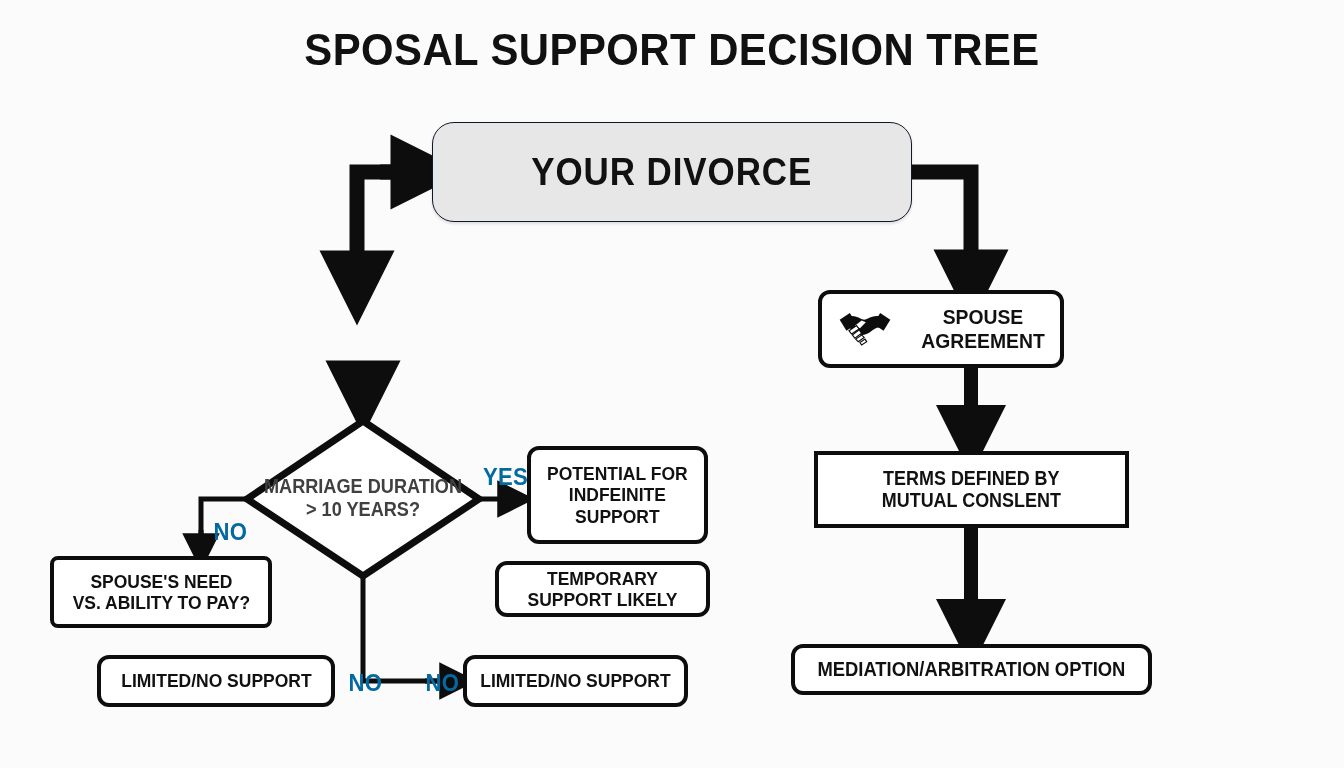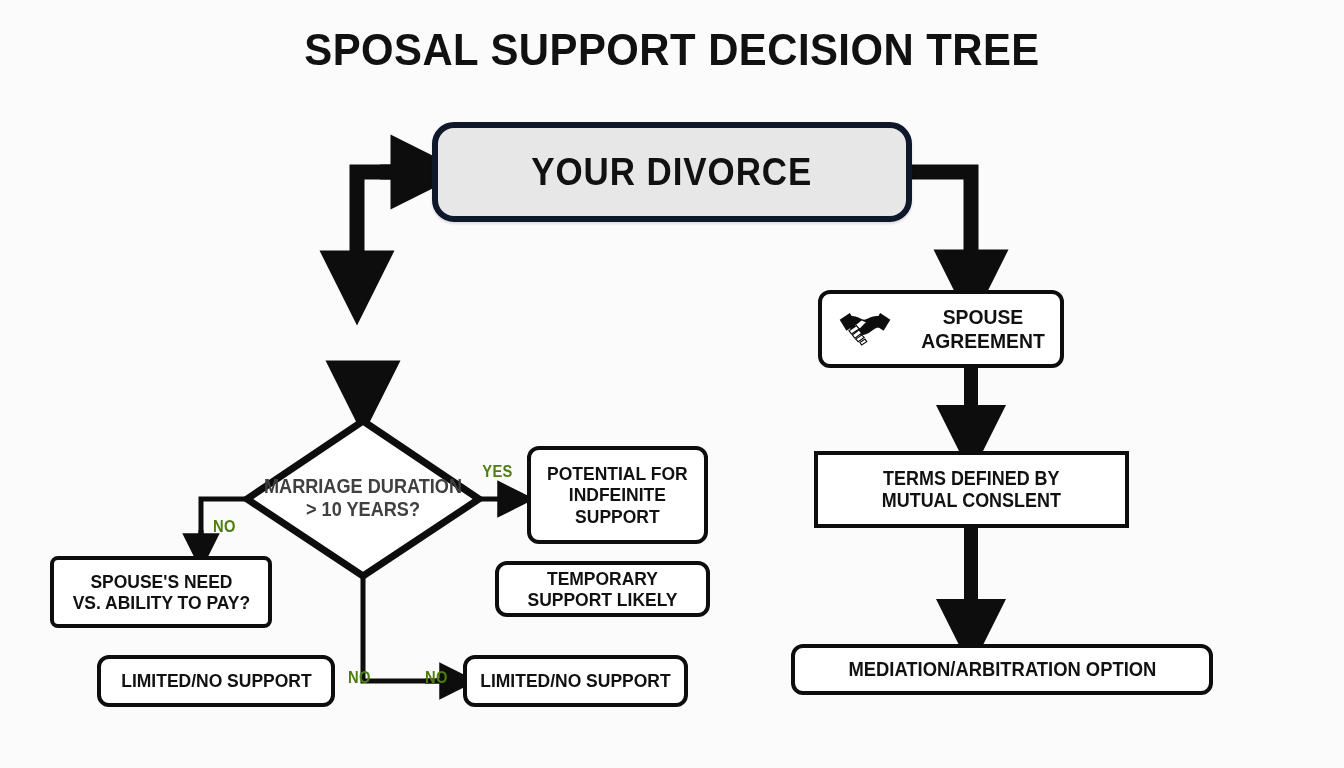--- a/index.html
+++ b/index.html
@@ -66,21 +66,21 @@
     white-space: pre-line;
   }
 
   
   #node-root {
     left: 432px;
     top: 122px;
     width: 480px;
     height: 100px;
     background: #e7e7e7;
-    border: 6px solid #0f172a;
+    border: 1px solid #0f172a;
     border-radius: 22px;
     font-size: 38px;
     letter-spacing: 1px;
     box-shadow: 0 2px 3px rgba(0,0,0,0.12);
   }
 
   
   .node.with-icon {
     justify-content: flex-start;
     padding-left: 16px;
@@ -181,32 +181,32 @@
     left: 814px;
     top: 451px;
     width: 315px;
     height: 77px;
     font-size: 19.5px;
     border-radius: 0;
   }
   #node-mediation {
     left: 791px;
     top: 644px;
-    width: 422px;
+    width: 361px;
     height: 51px;
     font-size: 20px;
     border-radius: 12px;
   }
 
   
   .edge-label {
     position: absolute;
-    font-size: 16px;
+    font-size: 24px;
     font-weight: bold;
-    color: #4d7c0f;
+    color: #0369a1;
     font-family: "Liberation Sans", sans-serif;
     letter-spacing: 0.3px;
     z-index: 4;
     white-space: nowrap;
   }
   .edge-label > span { display: block; transform: scaleX(0.92); }
   #lbl-yes { left: 481px; top: 463px; }
   #lbl-no-left { left: 212px; top: 518px; }
   #lbl-no-mid { left: 347px; top: 669px; }
   #lbl-no-right { left: 424px; top: 669px; }

